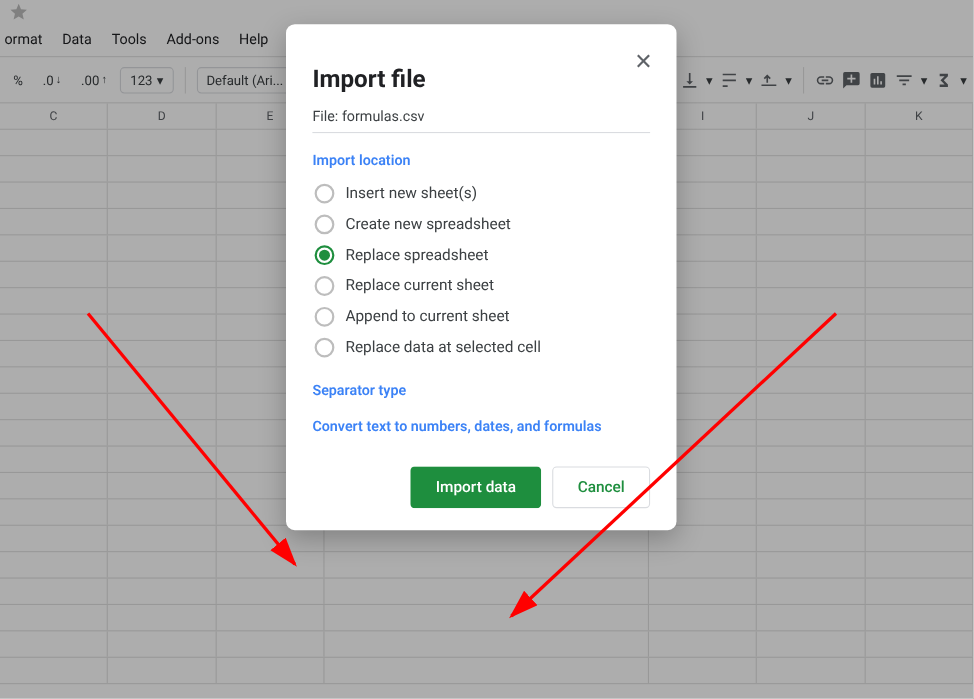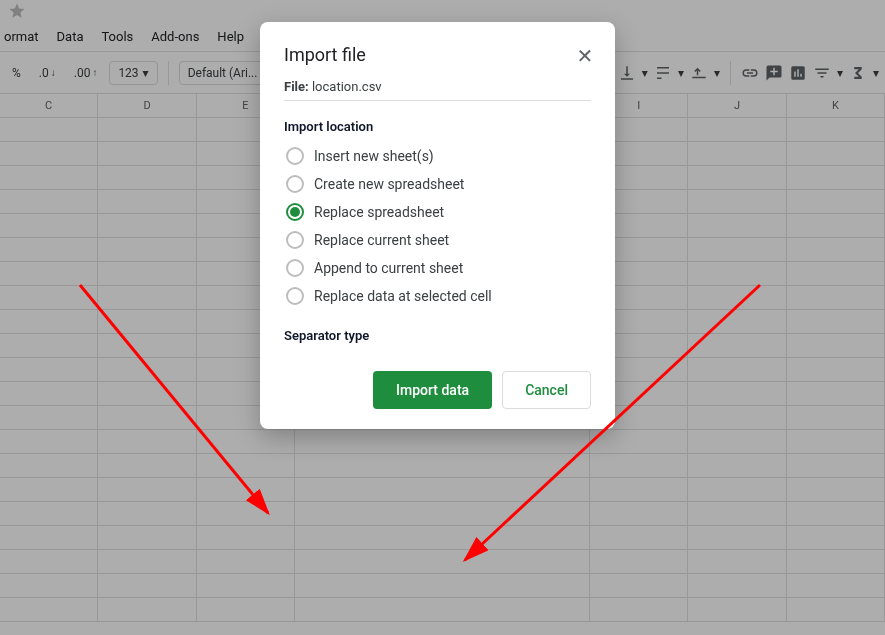--- a/index.html
+++ b/index.html
@@ -92,48 +92,49 @@
   top: 22px;
   width: 355px;
   background: #fff;
   border-radius: 8px;
   box-shadow: 0 8px 24px rgba(0,0,0,0.25);
   padding: 22px 24px 14px 24px;
   z-index: 20;
   color: #3c4043;
 }
 .dialog h1 {
-  font-size: 18px;
-  font-weight: 400;
+  font-size: 22px;
+  font-weight: 700;
   color: #202124;
+  margin-top: 16px;
 }
 .close-x {
   position: absolute;
   right: 18px;
   top: 22px;
   width: 24px;
   height: 24px;
   color: #5f6368;
   cursor: pointer;
   display:flex;
   align-items:center;
   justify-content:center;
   font-size:20px;
 }
 .file-row {
   margin-top: 14px;
   font-size: 13px;
   padding-bottom: 6px;
   border-bottom: 1px solid #dadce0;
 }
-.file-row b { font-weight: 700; }
+.file-row b { font-weight: 400; }
 .section-label {
   font-size: 13px;
   font-weight: 600;
-  color: #0f172a;
+  color: #3b82f6;
   margin-top: 18px;
   margin-bottom: 8px;
 }
 .radio-opt {
   display: flex;
   align-items: center;
   gap: 10px;
   padding: 5px 2px;
   font-size: 14px;
   color: #3c4043;
@@ -467,21 +468,21 @@
 <div class="backdrop"></div>
 
 <div class="dialog">
   <h1>Import file</h1>
   <div class="close-x">
     <span>✕</span>
   </div>
 
   <div class="file-row">
     <b>File:</b>
-    <span>location.csv</span>
+    <span>formulas.csv</span>
   </div>
 
   <div class="section-label">Import location</div>
   <div id="loc-group">
       <div class="radio-opt">
         <span class="radio-circle"></span>
         <span>Insert new sheet(s)</span>
       </div>
       <div class="radio-opt">
         <span class="radio-circle"></span>
@@ -500,20 +501,21 @@
         <span>Append to current sheet</span>
       </div>
       <div class="radio-opt">
         <span class="radio-circle"></span>
         <span>Replace data at selected cell</span>
       </div>
     </div>
 
   <div class="section-label">Separator type</div>
 
+  <div class="section-label">Convert text to numbers, dates, and formulas</div>
 
   <div class="dialog-actions">
     <div class="btn primary">Import data</div>
     <div class="btn secondary">Cancel</div>
   </div>
 </div>
 
 <svg class="arrow-layer" width="885" height="635">
   <defs>
     <marker id="ah" markerWidth="10" markerHeight="10" refX="8" refY="3" orient="auto">

